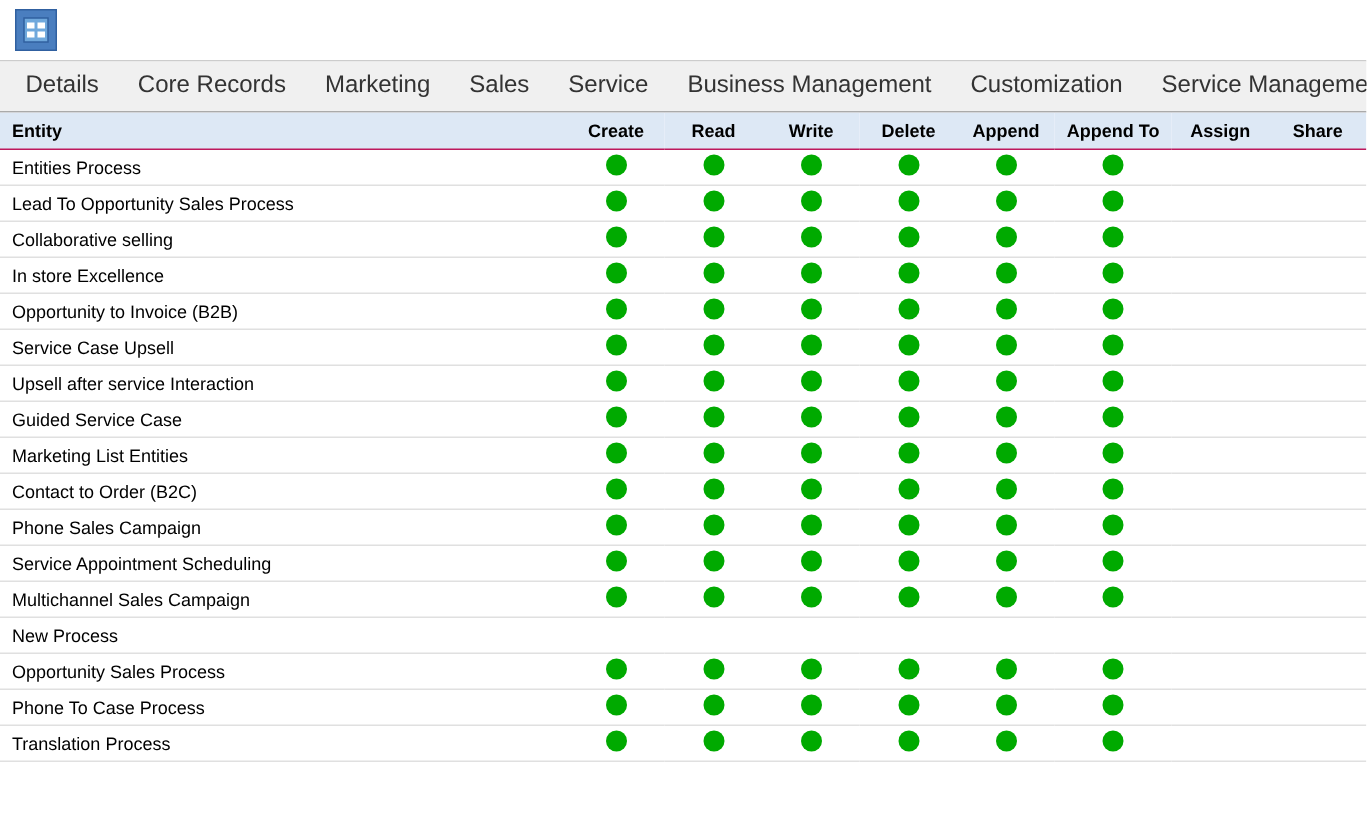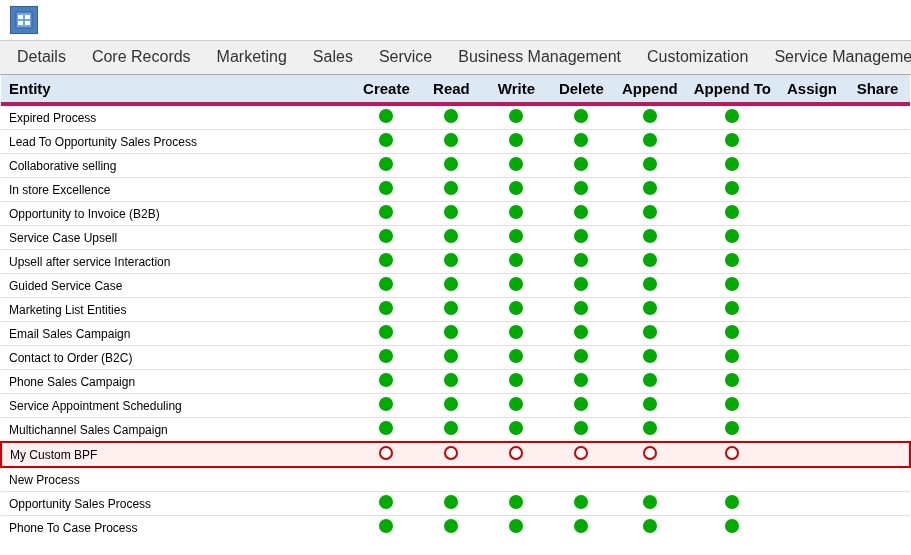--- a/index.html
+++ b/index.html
@@ -73,23 +73,23 @@
       width: 100%;
       border-collapse: collapse;
     }
     thead tr {
       background: #dde8f5;
     }
     thead th {
       padding: 5px 8px;
       text-align: left;
       font-weight: bold;
-      font-size: 15px;
+      font-size: 12px;
       color: #000;
-      border-bottom: 4px solid #be185d;
+      border-bottom: 1px solid #be185d;
       white-space: nowrap;
     }
     tbody tr {
       border-bottom: 1px solid #e0e0e0;
     }
     tbody td {
       padding: 3px 8px;
       font-size: 12px;
       color: #000;
     }
@@ -161,21 +161,21 @@
           <th class="perm-col">Write</th>
           <th class="perm-col">Delete</th>
           <th class="perm-col">Append</th>
           <th class="perm-col">Append To</th>
           <th class="perm-col">Assign</th>
           <th class="perm-col">Share</th>
         </tr>
       </thead>
     <tbody id="table-body">
         <tr>
-          <td class="entity-name">Expired Process</td>
+          <td class="entity-name">Entities Process</td>
           <td class="perm-col"><span class="dot-filled"></span></td>
           <td class="perm-col"><span class="dot-filled"></span></td>
           <td class="perm-col"><span class="dot-filled"></span></td>
           <td class="perm-col"><span class="dot-filled"></span></td>
           <td class="perm-col"><span class="dot-filled"></span></td>
           <td class="perm-col"><span class="dot-filled"></span></td>
           <td class="perm-col"><span class="dot-none"></span></td>
           <td class="perm-col"><span class="dot-none"></span></td>
         </tr>
         <tr>
@@ -260,31 +260,20 @@
           <td class="perm-col"><span class="dot-filled"></span></td>
           <td class="perm-col"><span class="dot-filled"></span></td>
           <td class="perm-col"><span class="dot-filled"></span></td>
           <td class="perm-col"><span class="dot-filled"></span></td>
           <td class="perm-col"><span class="dot-filled"></span></td>
           <td class="perm-col"><span class="dot-filled"></span></td>
           <td class="perm-col"><span class="dot-none"></span></td>
           <td class="perm-col"><span class="dot-none"></span></td>
         </tr>
         <tr>
-          <td class="entity-name">Email Sales Campaign</td>
-          <td class="perm-col"><span class="dot-filled"></span></td>
-          <td class="perm-col"><span class="dot-filled"></span></td>
-          <td class="perm-col"><span class="dot-filled"></span></td>
-          <td class="perm-col"><span class="dot-filled"></span></td>
-          <td class="perm-col"><span class="dot-filled"></span></td>
-          <td class="perm-col"><span class="dot-filled"></span></td>
-          <td class="perm-col"><span class="dot-none"></span></td>
-          <td class="perm-col"><span class="dot-none"></span></td>
-        </tr>
-        <tr>
           <td class="entity-name">Contact to Order (B2C)</td>
           <td class="perm-col"><span class="dot-filled"></span></td>
           <td class="perm-col"><span class="dot-filled"></span></td>
           <td class="perm-col"><span class="dot-filled"></span></td>
           <td class="perm-col"><span class="dot-filled"></span></td>
           <td class="perm-col"><span class="dot-filled"></span></td>
           <td class="perm-col"><span class="dot-filled"></span></td>
           <td class="perm-col"><span class="dot-none"></span></td>
           <td class="perm-col"><span class="dot-none"></span></td>
         </tr>
@@ -311,31 +300,20 @@
           <td class="perm-col"><span class="dot-none"></span></td>
         </tr>
         <tr>
           <td class="entity-name">Multichannel Sales Campaign</td>
           <td class="perm-col"><span class="dot-filled"></span></td>
           <td class="perm-col"><span class="dot-filled"></span></td>
           <td class="perm-col"><span class="dot-filled"></span></td>
           <td class="perm-col"><span class="dot-filled"></span></td>
           <td class="perm-col"><span class="dot-filled"></span></td>
           <td class="perm-col"><span class="dot-filled"></span></td>
-          <td class="perm-col"><span class="dot-none"></span></td>
-          <td class="perm-col"><span class="dot-none"></span></td>
-        </tr>
-        <tr class="row-highlighted">
-          <td class="entity-name">My Custom BPF</td>
-          <td class="perm-col"><span class="dot-empty"></span></td>
-          <td class="perm-col"><span class="dot-empty"></span></td>
-          <td class="perm-col"><span class="dot-empty"></span></td>
-          <td class="perm-col"><span class="dot-empty"></span></td>
-          <td class="perm-col"><span class="dot-empty"></span></td>
-          <td class="perm-col"><span class="dot-empty"></span></td>
           <td class="perm-col"><span class="dot-none"></span></td>
           <td class="perm-col"><span class="dot-none"></span></td>
         </tr>
         <tr>
           <td class="entity-name">New Process</td>
           <td class="perm-col"><span class="dot-none"></span></td>
           <td class="perm-col"><span class="dot-none"></span></td>
           <td class="perm-col"><span class="dot-none"></span></td>
           <td class="perm-col"><span class="dot-none"></span></td>
           <td class="perm-col"><span class="dot-none"></span></td>

